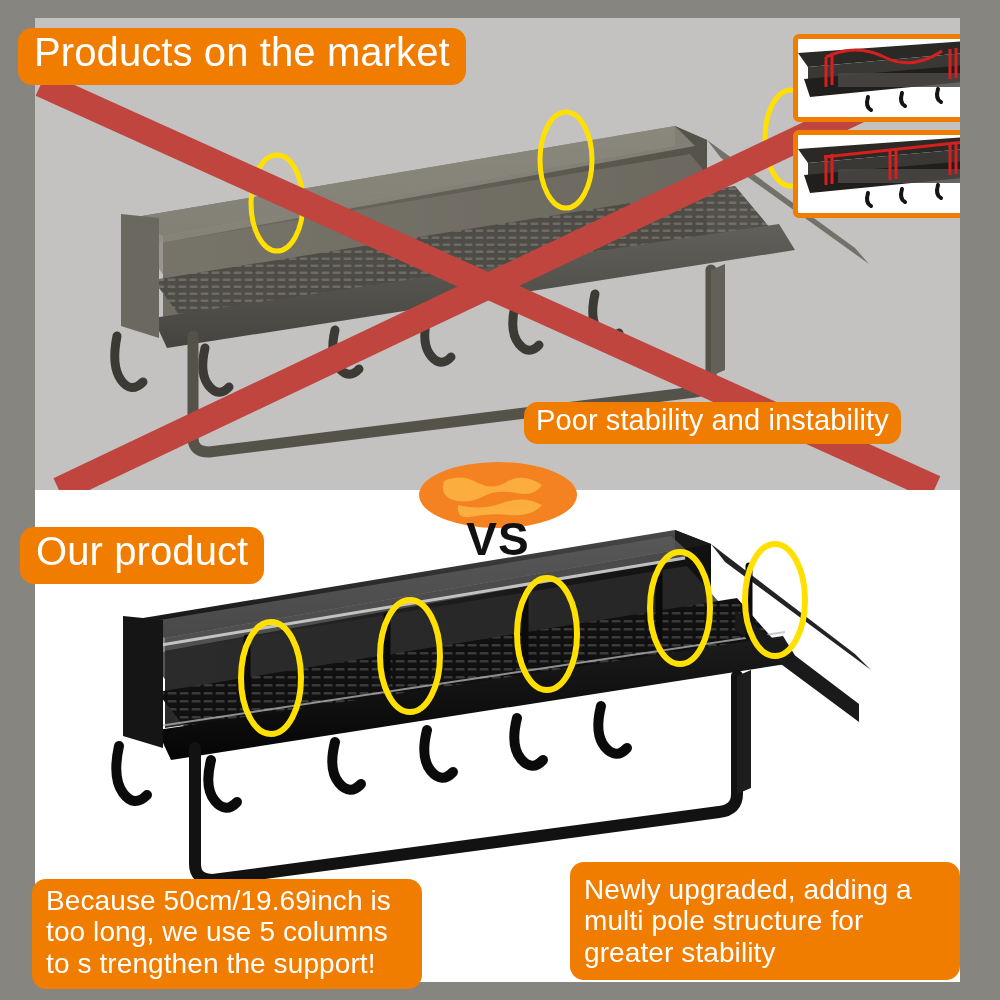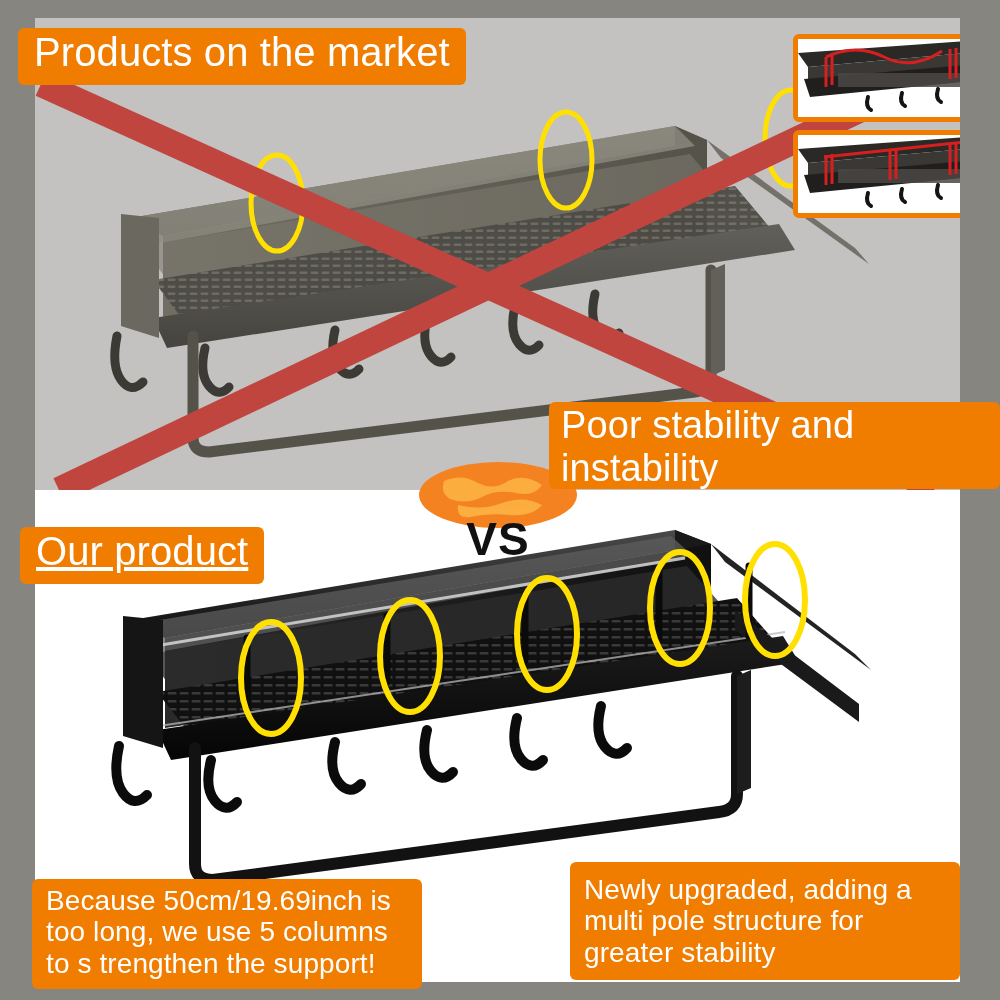--- a/index.html
+++ b/index.html
@@ -22,29 +22,29 @@
   }
 
   
   .redx { position: absolute; left: 0; top: 0; width: 925px; height: 472px; }
 
   
   .chip {
     position: absolute;
     background: #f07c00;
     color: #ffffff;
-    border-radius: 6px;
+    border-radius: 14px;
     padding: 4px 14px 8px 14px;
     line-height: 1.12;
     white-space: pre-line;
     letter-spacing: .1px;
   }
   .chip-title-top { left: 18px; top: 28px; font-size: 40px; padding: 2px 16px 10px 16px; }
-  .chip-title-bottom { left: 20px; top: 527px; font-size: 40px; padding: 2px 16px 10px 16px; text-decoration: underline; }
-  .chip-poor { left: 549px; top: 402px; font-size: 38px; padding: 2px 12px 0 12px; }
+  .chip-title-bottom { left: 20px; top: 527px; font-size: 40px; padding: 2px 16px 10px 16px; }
+  .chip-poor { left: 524px; top: 402px; font-size: 29px; padding: 2px 12px 8px 12px; }
   .chip-because { left: 32px; top: 879px; font-size: 28px; width: 390px; padding: 6px 14px 10px 14px; }
   .chip-newly  { left: 570px; top: 862px; font-size: 28px; width: 390px; padding: 12px 14px 12px 14px; }
 
   
   .vs-wrap { position: absolute; left: 418px; top: 461px; width: 160px; height: 68px; }
   .vs-text {
     position: absolute; left: 0; top: 0; width: 160px; height: 68px;
     display: flex; align-items: center; justify-content: center;
     font-size: 46px; font-weight: bold; color: #111; letter-spacing: 1px; margin-top: 44px;
   }

